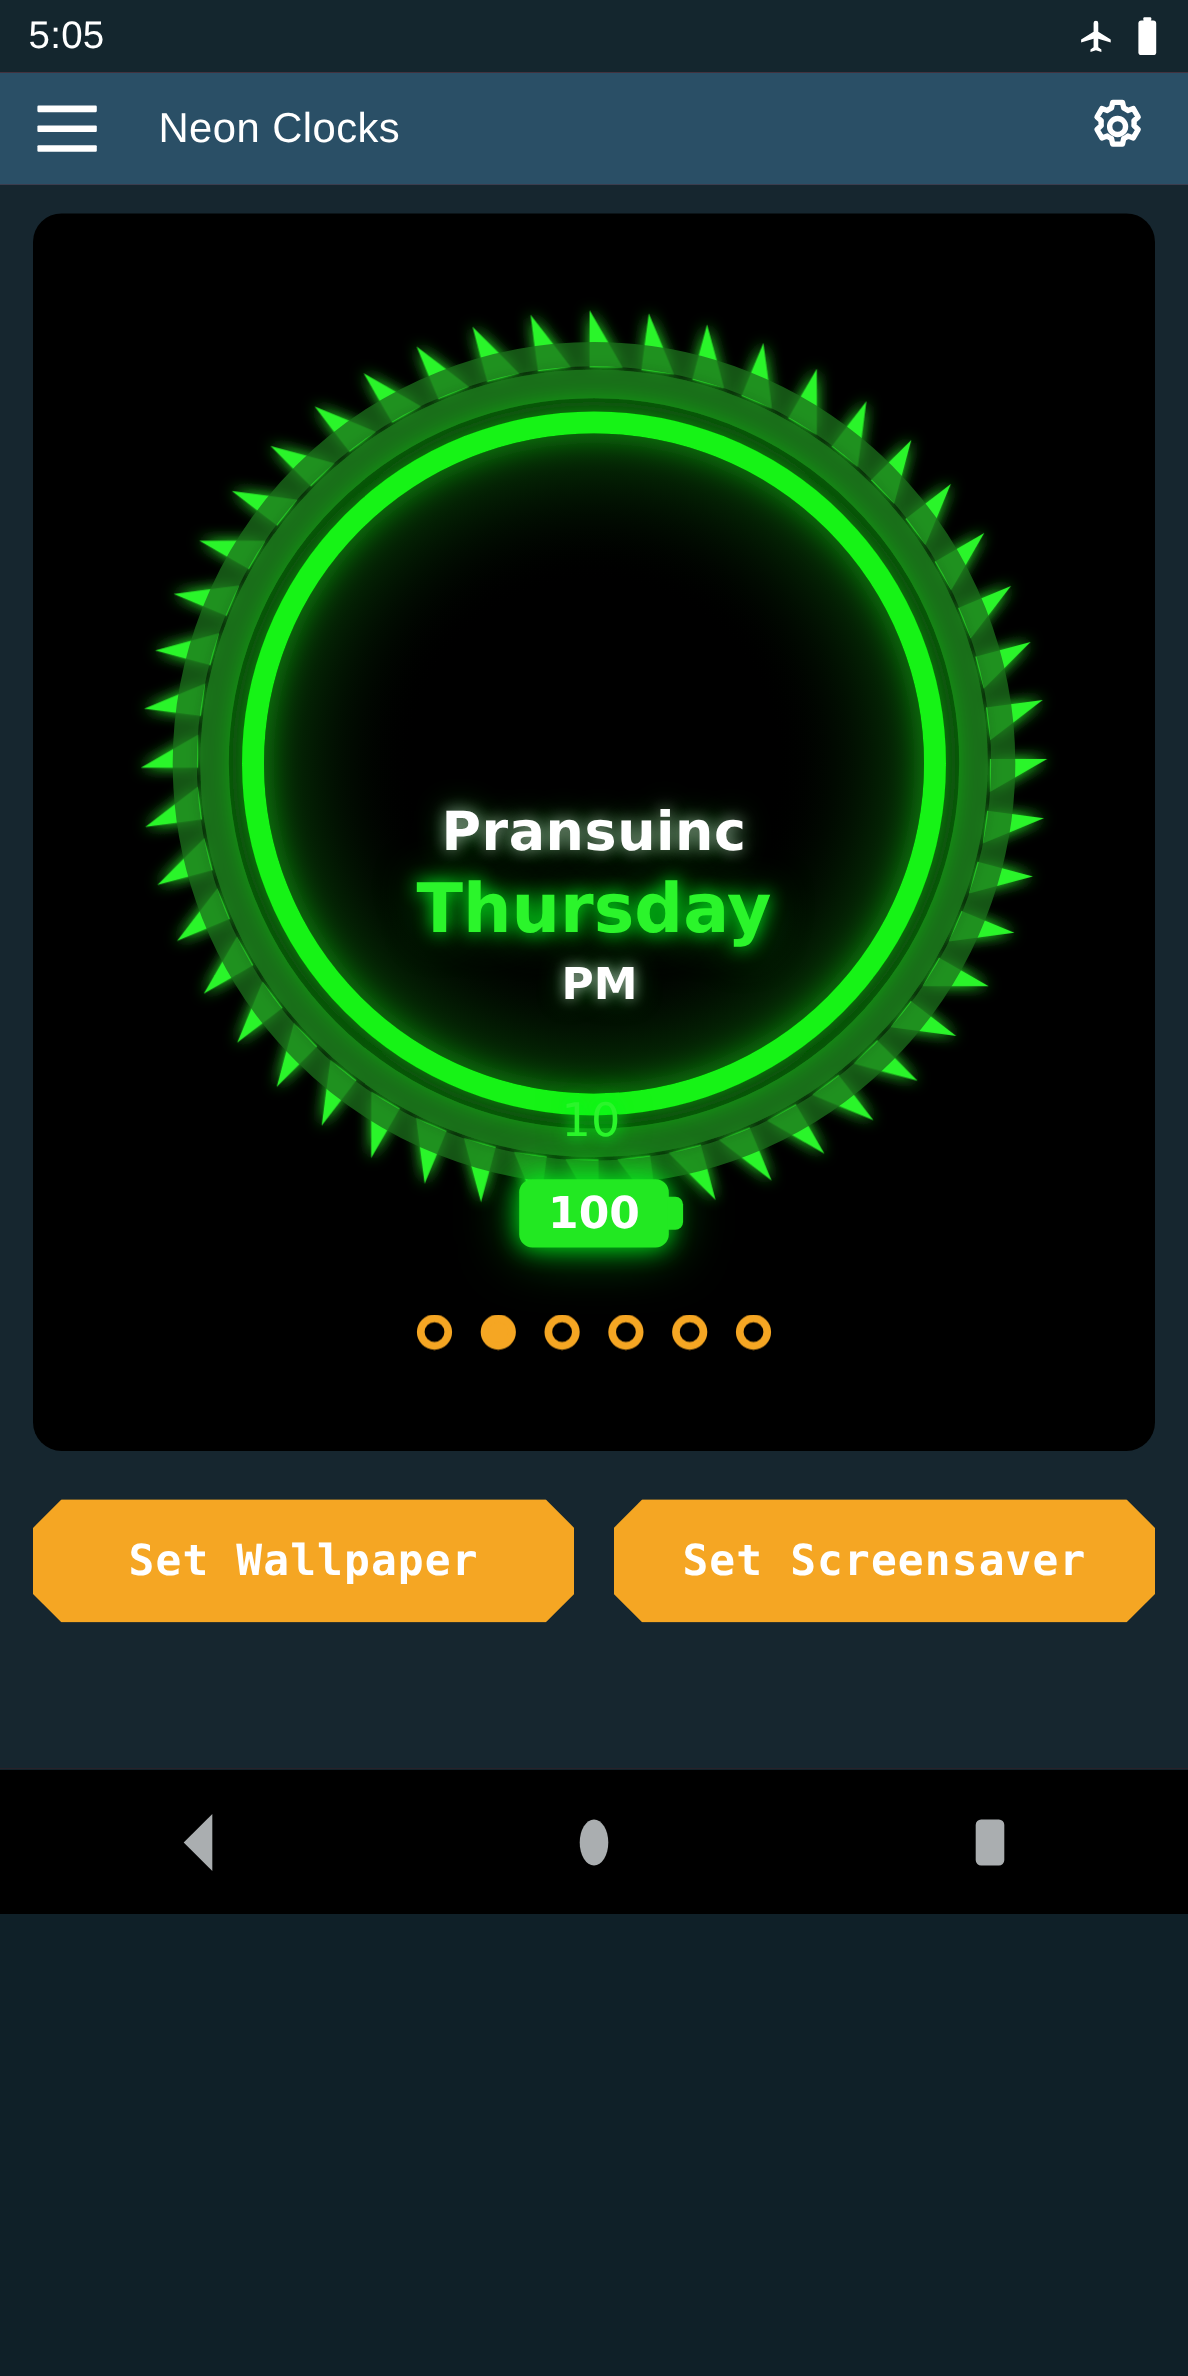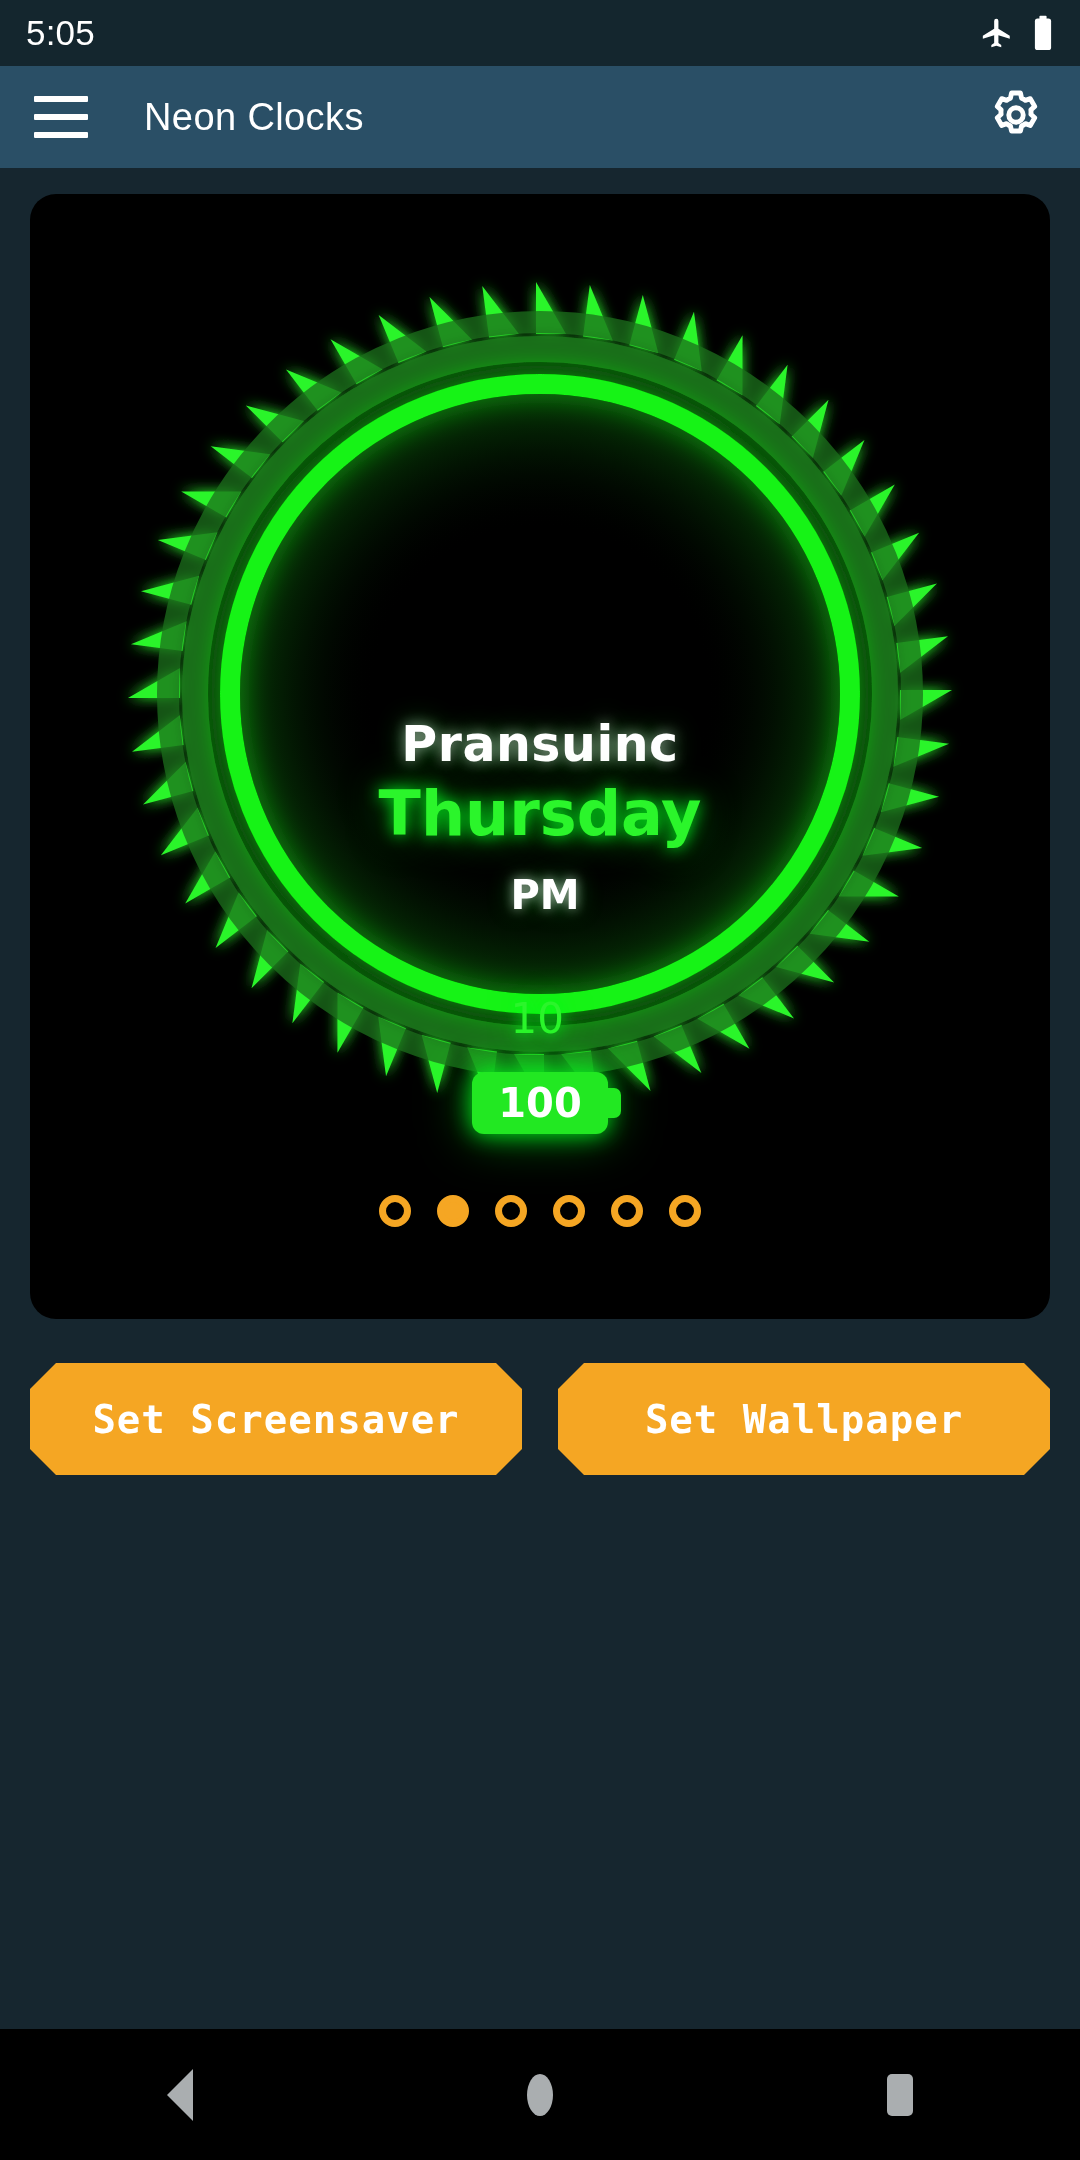--- a/index.html
+++ b/index.html
@@ -8,21 +8,21 @@
     width: 1080px;
     height: 2160px;
     background: #0f2028;
     font-family: "DejaVu Sans", sans-serif;
     overflow: hidden;
   }
 
   #app {
     position: relative;
     width: 1080px;
-    height: 2160px;
+    height: 1740px;
     background: #b91c1c;
     display: flex;
     flex-direction: column;
   }
 
   
   .status-bar {
     height: 66px;
     background: #14262e;
     display: flex;
@@ -139,21 +139,21 @@
     line-height: 1;
     margin-bottom: 14px;
   }
   .weekday {
     color: #2bf52b;
     font-size: 62px;
     font-family: "DejaVu Sans", sans-serif;
     font-weight: 700;
     text-shadow: 0 0 16px rgba(0,255,30,0.9), 0 0 40px rgba(0,255,30,0.6);
     line-height: 1;
-    margin-bottom: 14px;
+    margin-bottom: 2px;
   }
 
   .time-row {
     display: flex;
     align-items: flex-start;
     justify-content: center;
     margin-top: 2px;
   }
   .time-main {
     color: #12f312;
@@ -471,22 +471,22 @@
           <div class="dot"></div>
           <div class="dot active"></div>
           <div class="dot"></div>
           <div class="dot"></div>
           <div class="dot"></div>
           <div class="dot"></div>
         </div>
     </div>
 
     <div class="action-row">
+      <button class="action-btn">Set Wallpaper</button>
       <button class="action-btn">Set Screensaver</button>
-      <button class="action-btn">Set Wallpaper</button>
     </div>
   </div>
 
   <div class="nav-bar">
     <div class="nav-btn">
       <span class="nav-back"></span>
     </div>
     <div class="nav-btn">
       <span class="nav-home"></span>
     </div>

